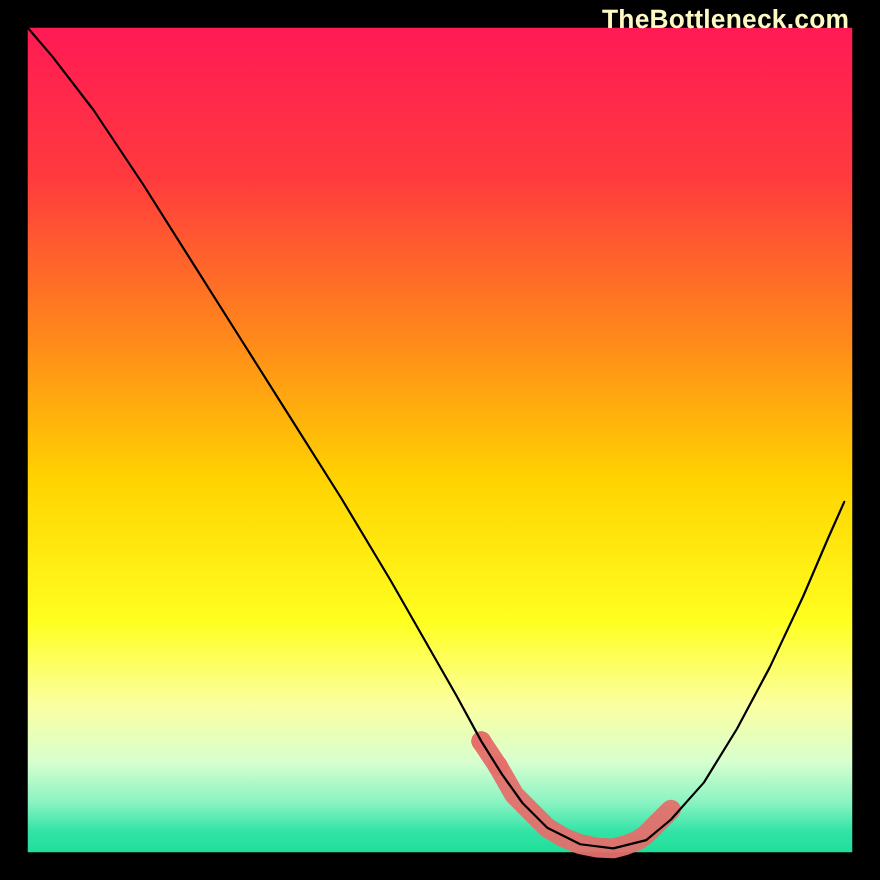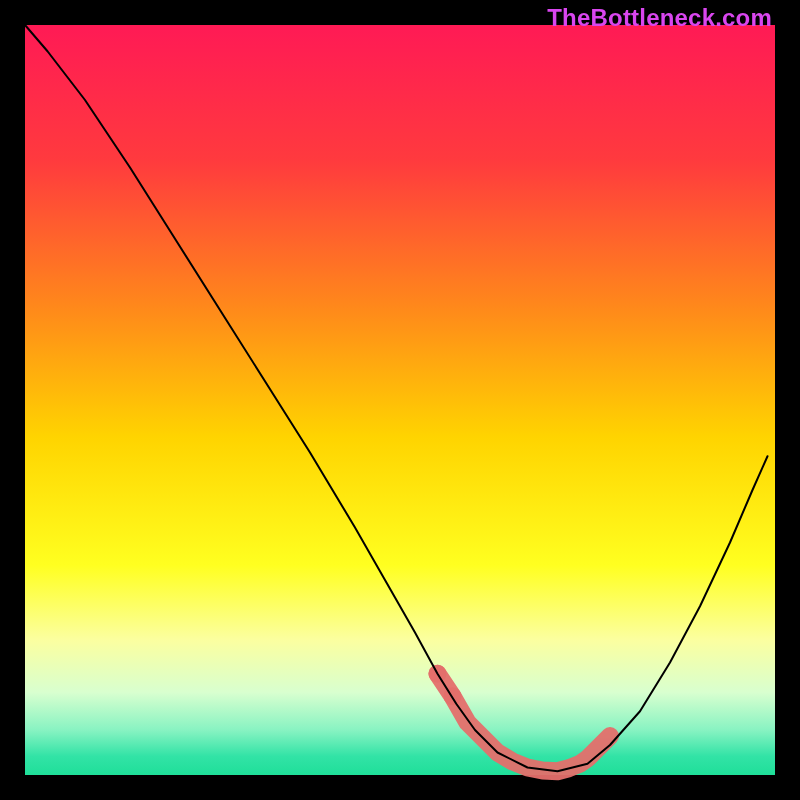--- a/index.html
+++ b/index.html
@@ -21,21 +21,21 @@
     position: absolute;
     left: 0; top: 0; right: 0; bottom: 0;
   }
   .watermark {
     position: absolute;
     top: 4px;
     right: 28px;
     font-family: Arial, Helvetica, sans-serif;
     font-size: 24px;
     font-weight: 600;
-    color: #d946ef;
+    color: #fef9c3;
     letter-spacing: 0.2px;
   }
   svg.curve {
     position: absolute;
     left: 0; top: 0;
     width: 750px;
     height: 750px;
     overflow: visible;
   }
 </style>

